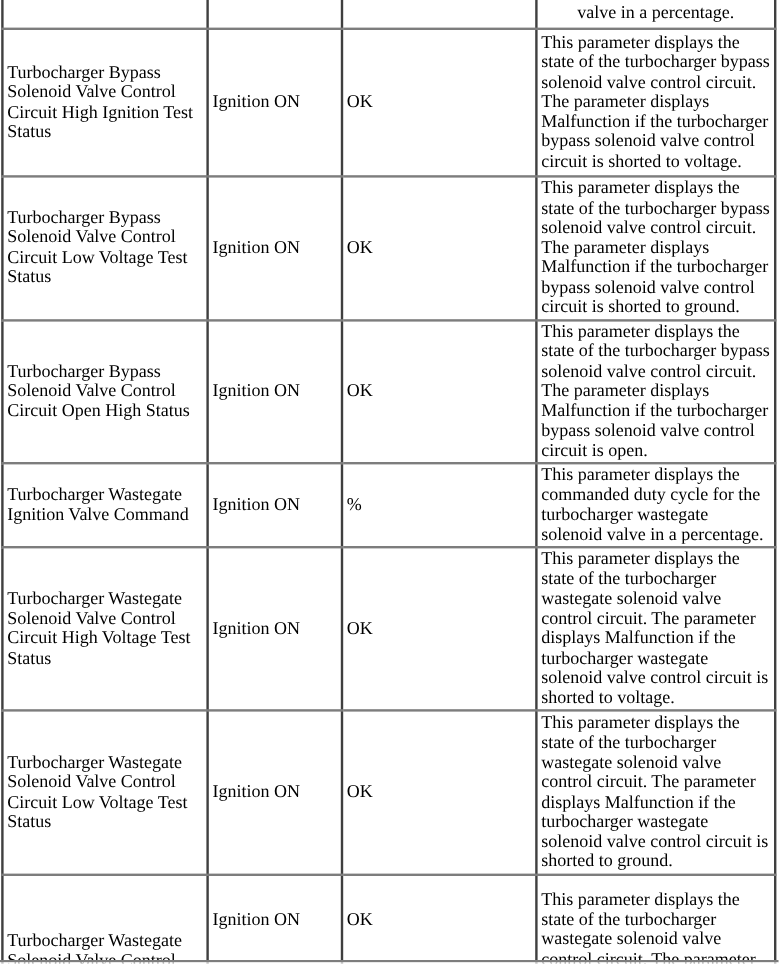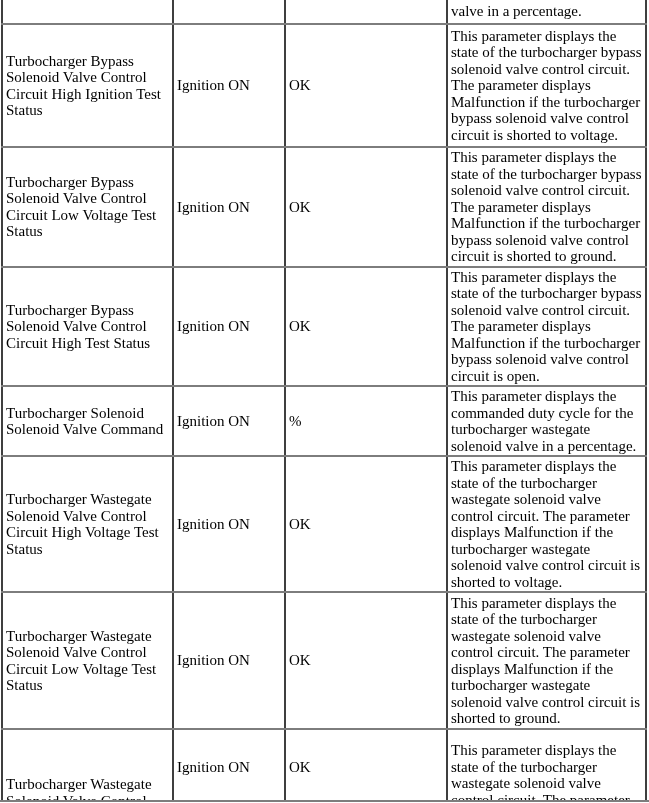--- a/index.html
+++ b/index.html
@@ -23,21 +23,21 @@
     border-left:2px solid #3f3f3f;
     border-right:2px solid #3f3f3f;
     border-top:2px solid #7d7d7d;
     border-bottom:2px solid #7d7d7d;
     padding:1px 3px;
     vertical-align:middle;
     overflow:hidden;
     word-wrap:break-word;
   }
   tr.r0 td{border-top:none;}
-  tr.r0{height:24px;}
+  tr.r0{height:24px;text-align:center;}
   tr.r1{height:123px;}
   tr.r2{height:117px;}
   tr.r3{height:119px;}
   tr.r4{height:69px;}
   tr.r5{height:134px;}
   tr.r6{height:137px;}
   tr.r7{height:90px;}
   tr.r7 td{vertical-align:top;border-bottom:none;}
   tr.r7 td.c1{padding-top:46px;}
   tr.r7 td.c2{padding-top:29px;}
@@ -76,27 +76,27 @@
         <td class="c3">OK</td>
         <td class="c4">This parameter displays the state of the turbocharger bypass solenoid valve control circuit. The parameter displays Malfunction if the turbocharger bypass solenoid valve control circuit is shorted to voltage.</td>
       </tr>
       <tr class="r2">
         <td class="c1">Turbocharger Bypass Solenoid Valve Control Circuit Low Voltage Test Status</td>
         <td class="c2">Ignition ON</td>
         <td class="c3">OK</td>
         <td class="c4">This parameter displays the state of the turbocharger bypass solenoid valve control circuit. The parameter displays Malfunction if the turbocharger bypass solenoid valve control circuit is shorted to ground.</td>
       </tr>
       <tr class="r3">
-        <td class="c1">Turbocharger Bypass Solenoid Valve Control Circuit High Test Status</td>
+        <td class="c1">Turbocharger Bypass Solenoid Valve Control Circuit Open High Status</td>
         <td class="c2">Ignition ON</td>
         <td class="c3">OK</td>
         <td class="c4">This parameter displays the state of the turbocharger bypass solenoid valve control circuit. The parameter displays Malfunction if the turbocharger bypass solenoid valve control circuit is open.</td>
       </tr>
       <tr class="r4">
-        <td class="c1">Turbocharger Solenoid Solenoid Valve Command</td>
+        <td class="c1">Turbocharger Wastegate Ignition Valve Command</td>
         <td class="c2">Ignition ON</td>
         <td class="c3">%</td>
         <td class="c4">This parameter displays the commanded duty cycle for the turbocharger wastegate solenoid valve in a percentage.</td>
       </tr>
       <tr class="r5">
         <td class="c1">Turbocharger Wastegate Solenoid Valve Control Circuit High Voltage Test Status</td>
         <td class="c2">Ignition ON</td>
         <td class="c3">OK</td>
         <td class="c4">This parameter displays the state of the turbocharger wastegate solenoid valve control circuit. The parameter displays Malfunction if the turbocharger wastegate solenoid valve control circuit is shorted to voltage.</td>
       </tr>

